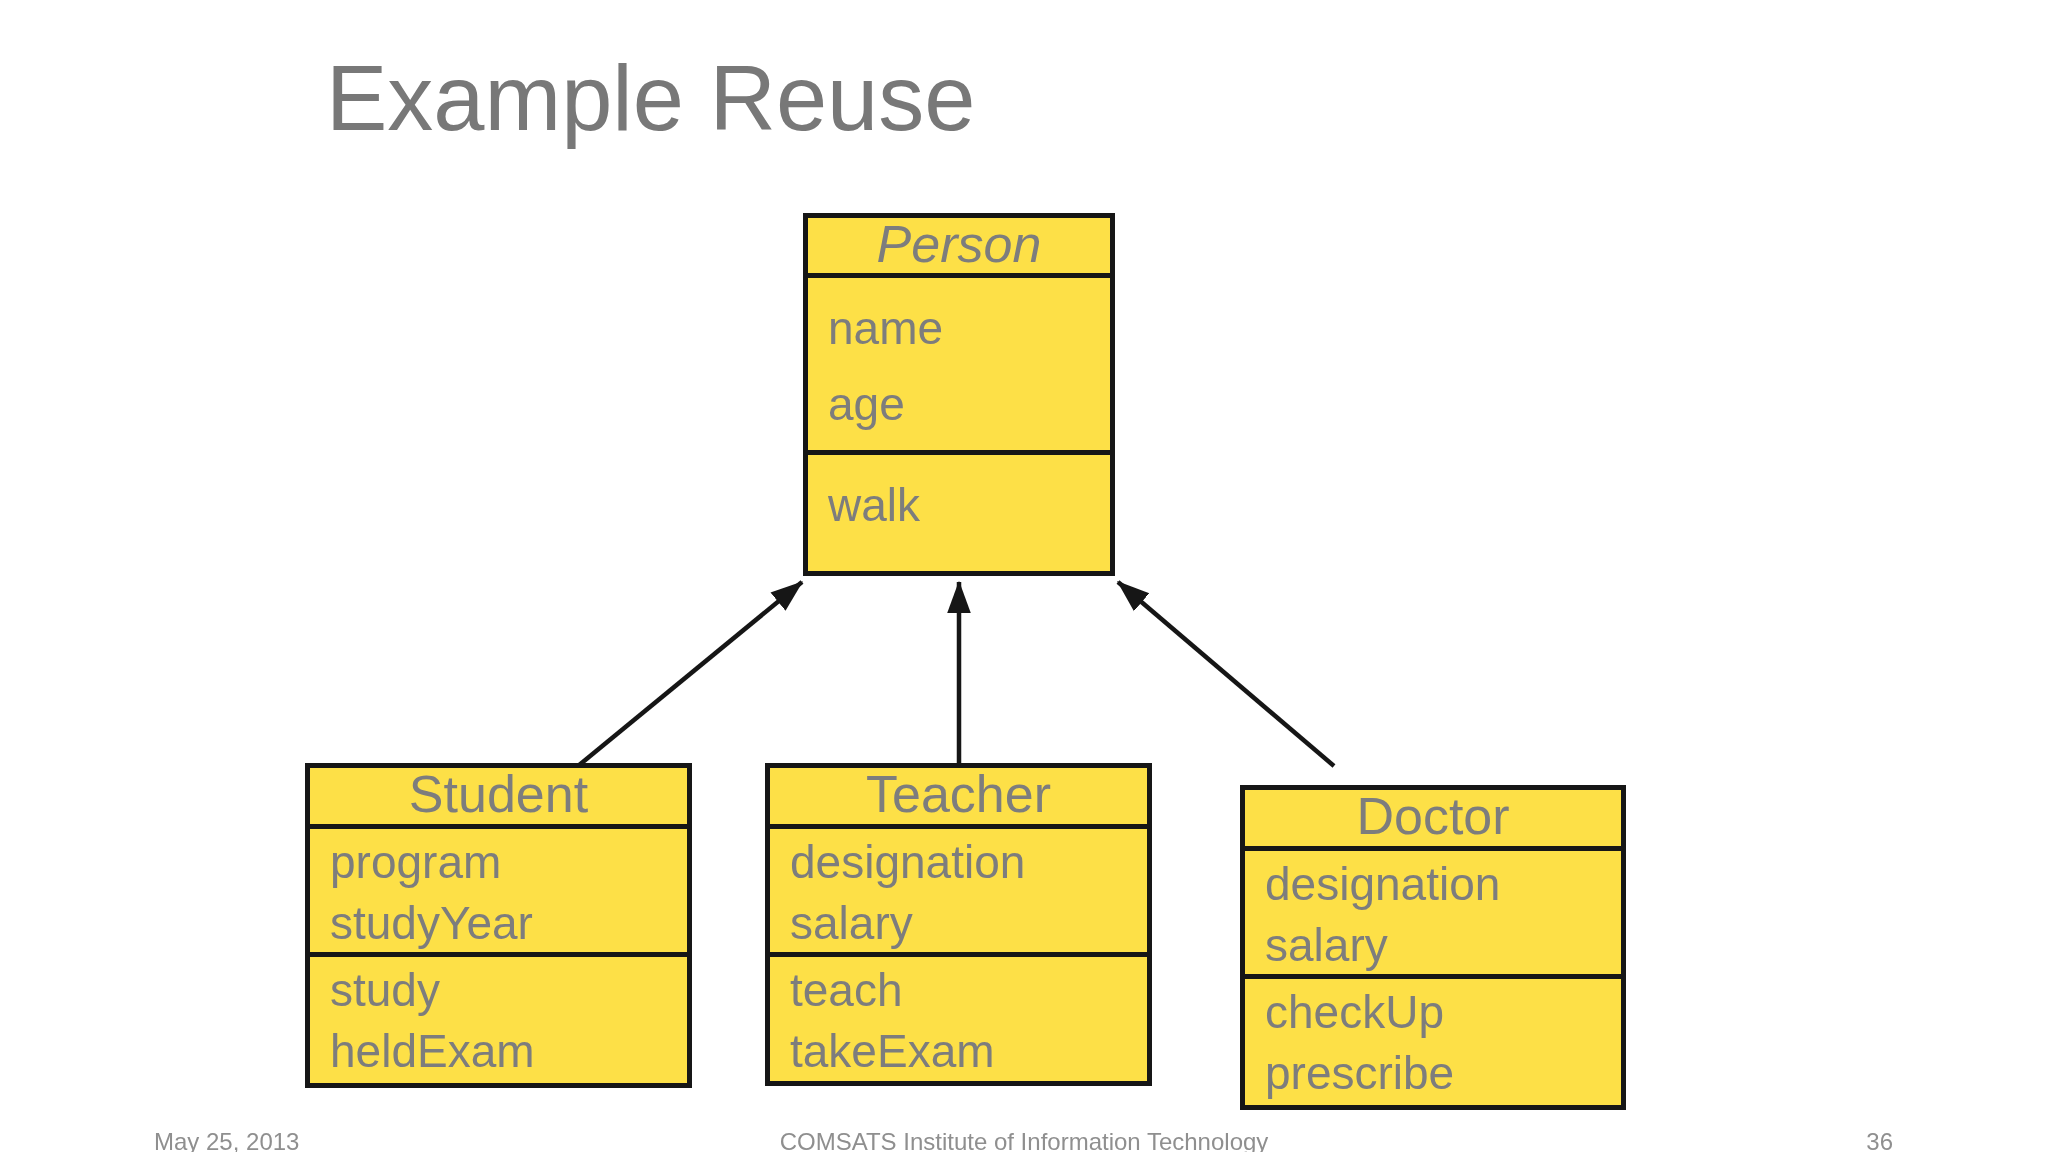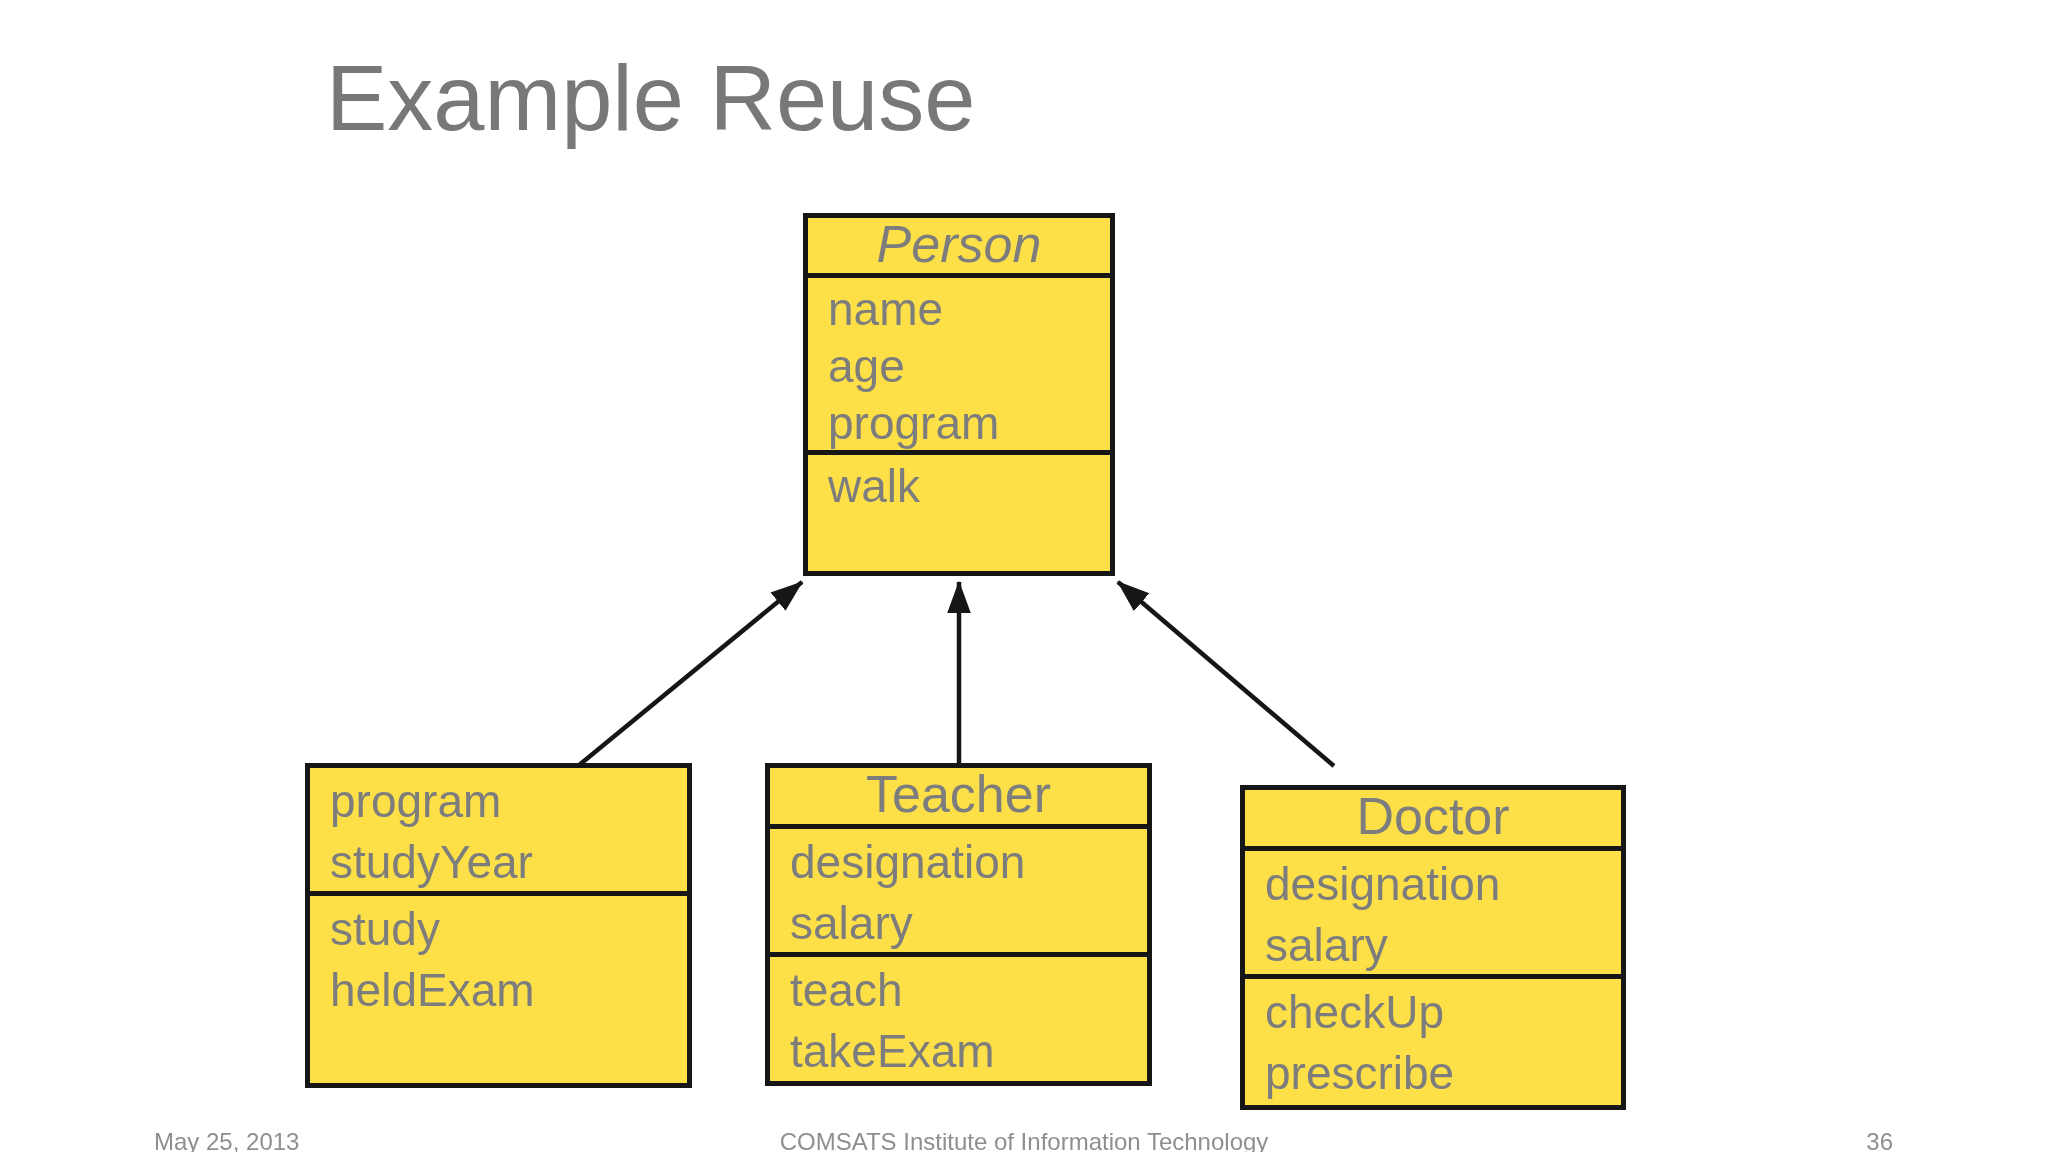--- a/index.html
+++ b/index.html
@@ -65,21 +65,21 @@
   }
   .uml-methods { flex: 1 1 auto; }
   .uml-row {
     font-size: 46px;
     white-space: nowrap;
   }
   
   .box-person   { left: 803px;  top: 213px; width: 312px; height: 363px; }
   .box-person .uml-class-title { height: 60px; }
   .box-person .uml-attrs { height: 177px; }
-  .box-person .uml-row { line-height: 57px; }
+  .box-person .uml-row { line-height: 57px; margin-top: 19px; }
   
   .box-student  { left: 305px;  top: 763px; width: 387px; height: 325px; }
   .box-teacher  { left: 765px;  top: 763px; width: 387px; height: 323px; }
   .box-doctor   { left: 1240px; top: 785px; width: 386px; height: 325px; }
   .box-student .uml-class-title,
   .box-teacher .uml-class-title,
   .box-doctor .uml-class-title { height: 61px; }
   .box-student .uml-attrs,
   .box-teacher .uml-attrs,
   .box-doctor .uml-attrs { height: 128px; }
@@ -124,20 +124,21 @@
       <div class="uml-row">name</div>
       <div class="uml-row">age</div>
       <div class="uml-row">program</div>
     </div>
     <div class="uml-section uml-methods">
       <div class="uml-row">walk</div>
     </div>
   </div>
 
   <div class="uml-class box-student">
+    <div class="uml-class-title">Student</div>
     <div class="uml-section uml-attrs">
       <div class="uml-row">program</div>
       <div class="uml-row">studyYear</div>
     </div>
     <div class="uml-section uml-methods">
       <div class="uml-row">study</div>
       <div class="uml-row">heldExam</div>
     </div>
   </div>
 

